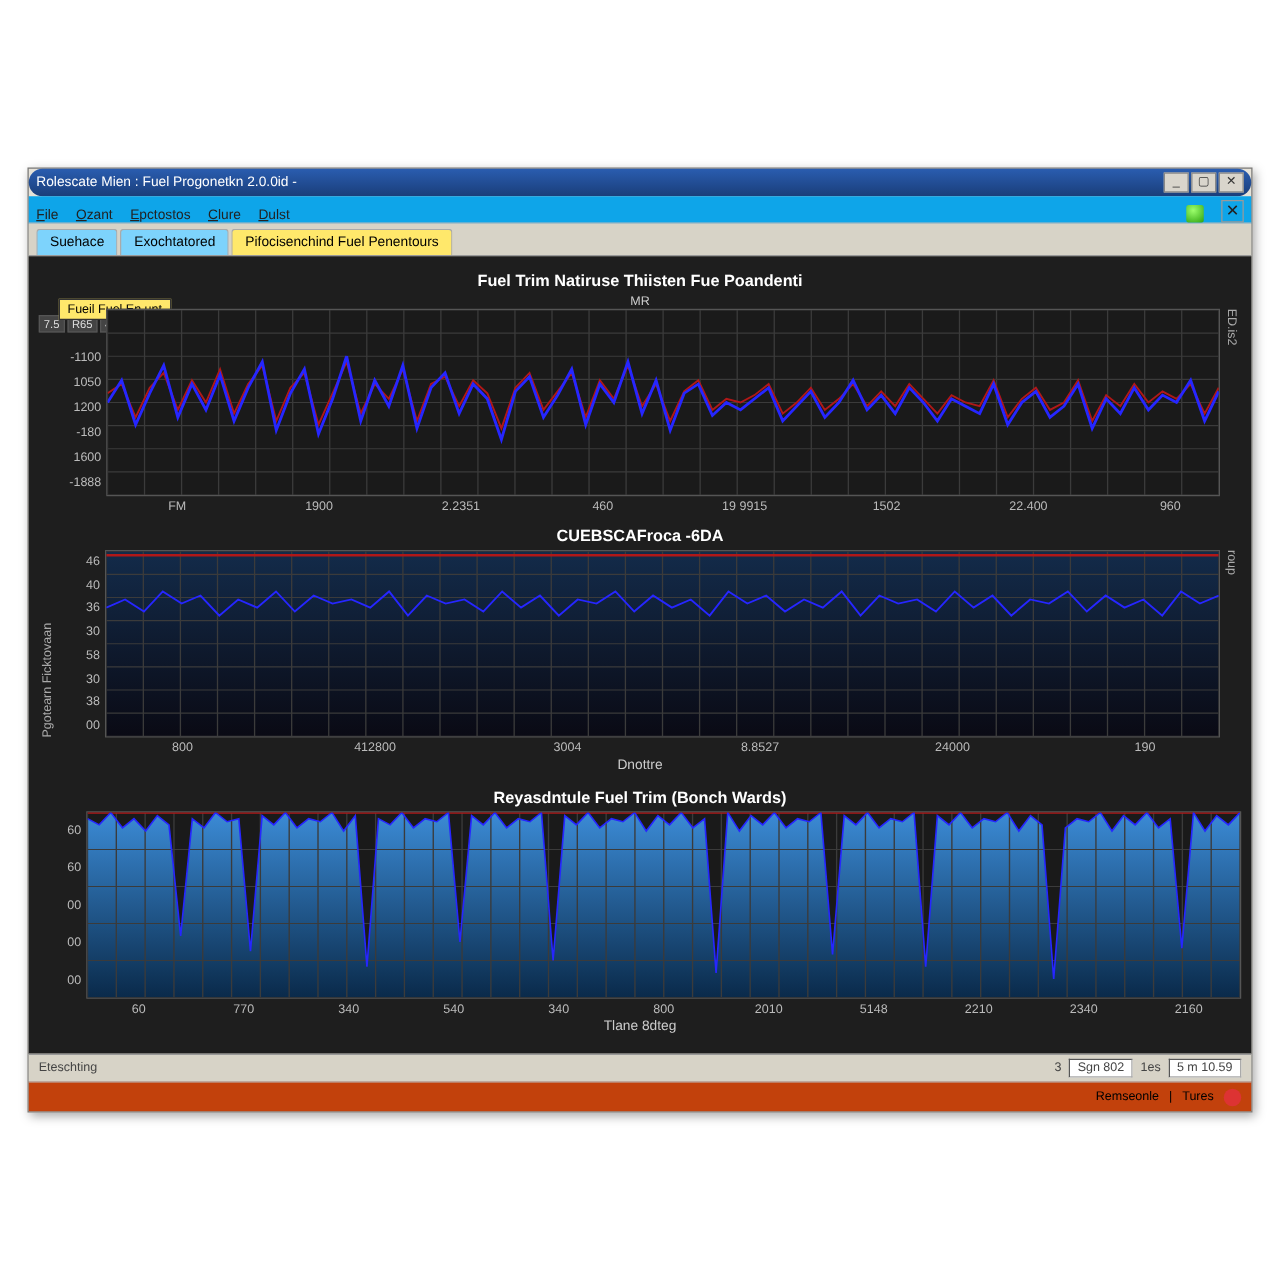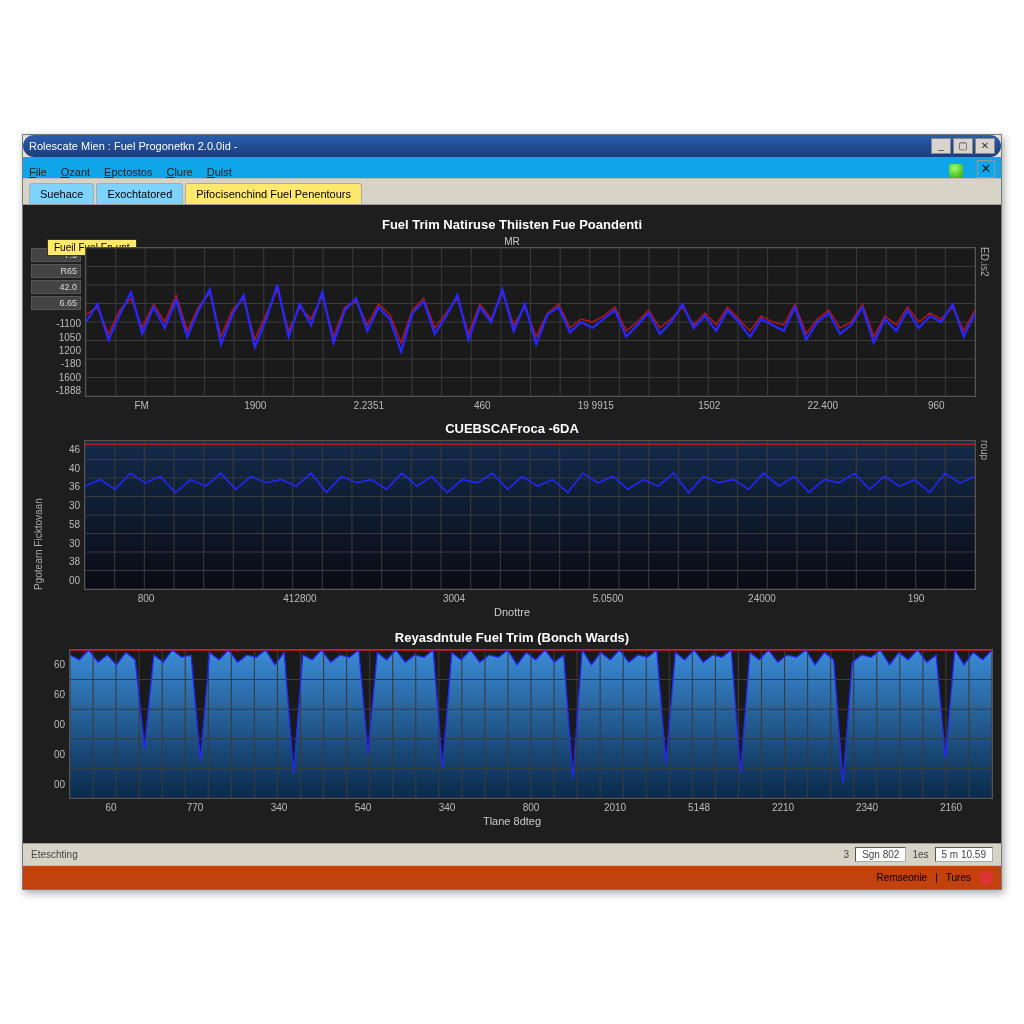--- a/index.html
+++ b/index.html
@@ -81,21 +81,21 @@
 
   .panel { position: relative; margin-bottom: 4px; }
   .panel-title { color:#fff; font-size:13px; font-weight:bold; text-align:center; padding:4px 0; }
   .plot-wrap { display:flex; }
   .ylabs {
     width: 54px; display:flex; flex-direction:column; justify-content:space-around;
     color:#bbb; font-size:10px; text-align:right; padding-right:4px;
   }
   .ylabs.mini { width: 38px; }
   .ylabs .leg {
-    display:flex; flex-direction:column; gap:2px; margin-bottom:6px;
+    display:flex; flex-direction:row; gap:2px; margin-bottom:6px;
   }
   .legchip { background:#444; color:#ddd; padding:1px 3px; font-size:9px; border:1px solid #555;}
   .plot {
     flex:1; position:relative;
     background:#1a1a1a;
     border:1px solid #555;
   }
   .rylab {
     writing-mode: vertical-rl;
     color:#aaa; font-size:10px;
@@ -310,21 +310,21 @@
               <path d="M0.0 3.3 L14.4 3.3 L28.8 3.3 L43.2 3.3 L57.6 3.3 L72.0 3.3 L86.4 3.3 L100.8 3.3 L115.3 3.3 L129.7 3.3 L144.1 3.3 L158.5 3.3 L172.9 3.3 L187.3 3.3 L201.7 3.3 L216.1 3.3 L230.5 3.3 L244.9 3.3 L259.3 3.3 L273.7 3.3 L288.1 3.3 L302.5 3.3 L316.9 3.3 L331.4 3.3 L345.8 3.3 L360.2 3.3 L374.6 3.3 L389.0 3.3 L403.4 3.3 L417.8 3.3 L432.2 3.3 L446.6 3.3 L461.0 3.3 L475.4 3.3 L489.8 3.3 L504.2 3.3 L518.6 3.3 L533.1 3.3 L547.5 3.3 L561.9 3.3 L576.3 3.3 L590.7 3.3 L605.1 3.3 L619.5 3.3 L633.9 3.3 L648.3 3.3 L662.7 3.3 L677.1 3.3 L691.5 3.3 L705.9 3.3 L720.3 3.3 L734.7 3.3 L749.2 3.3 L763.6 3.3 L778.0 3.3 L792.4 3.3 L806.8 3.3 L821.2 3.3 L835.6 3.3 L850.0 3.3" fill="none" stroke="#b01818" stroke-width="2"></path>
               <path d="M0.0 45.7 L14.4 39.1 L28.8 48.9 L43.2 32.6 L57.6 42.4 L72.0 35.9 L86.4 52.2 L100.8 39.1 L115.3 45.7 L129.7 32.6 L144.1 48.9 L158.5 35.9 L172.9 42.4 L187.3 39.1 L201.7 45.7 L216.1 32.6 L230.5 52.2 L244.9 35.9 L259.3 42.4 L273.7 39.1 L288.1 48.9 L302.5 32.6 L316.9 45.7 L331.4 35.9 L345.8 52.2 L360.2 39.1 L374.6 42.4 L389.0 32.6 L403.4 48.9 L417.8 35.9 L432.2 45.7 L446.6 39.1 L461.0 52.2 L475.4 32.6 L489.8 42.4 L504.2 35.9 L518.6 48.9 L533.1 39.1 L547.5 45.7 L561.9 32.6 L576.3 52.2 L590.7 35.9 L605.1 42.4 L619.5 39.1 L633.9 48.9 L648.3 32.6 L662.7 45.7 L677.1 35.9 L691.5 52.2 L705.9 39.1 L720.3 42.4 L734.7 32.6 L749.2 48.9 L763.6 35.9 L778.0 45.7 L792.4 39.1 L806.8 52.2 L821.2 32.6 L835.6 42.4 L850.0 35.9" fill="none" stroke="#2626ff" stroke-width="1.5"></path>
             </svg>
         </div>
         <div class="rylab">roup</div>
       </div>
       <div class="xlabs mini">
         <span>800</span>
         <span>412800</span>
         <span>3004</span>
-        <span>5.0500</span>
+        <span>8.8527</span>
         <span>24000</span>
         <span>190</span>
       </div>
       <div class="subxlabel">Dnottre</div>
     </div>
 
     <div class="panel">
       <div class="panel-title">Reyasdntule Fuel Trim (Bonch Wards)</div>
       <div class="plot-wrap">
         <div class="ylabs mini">

